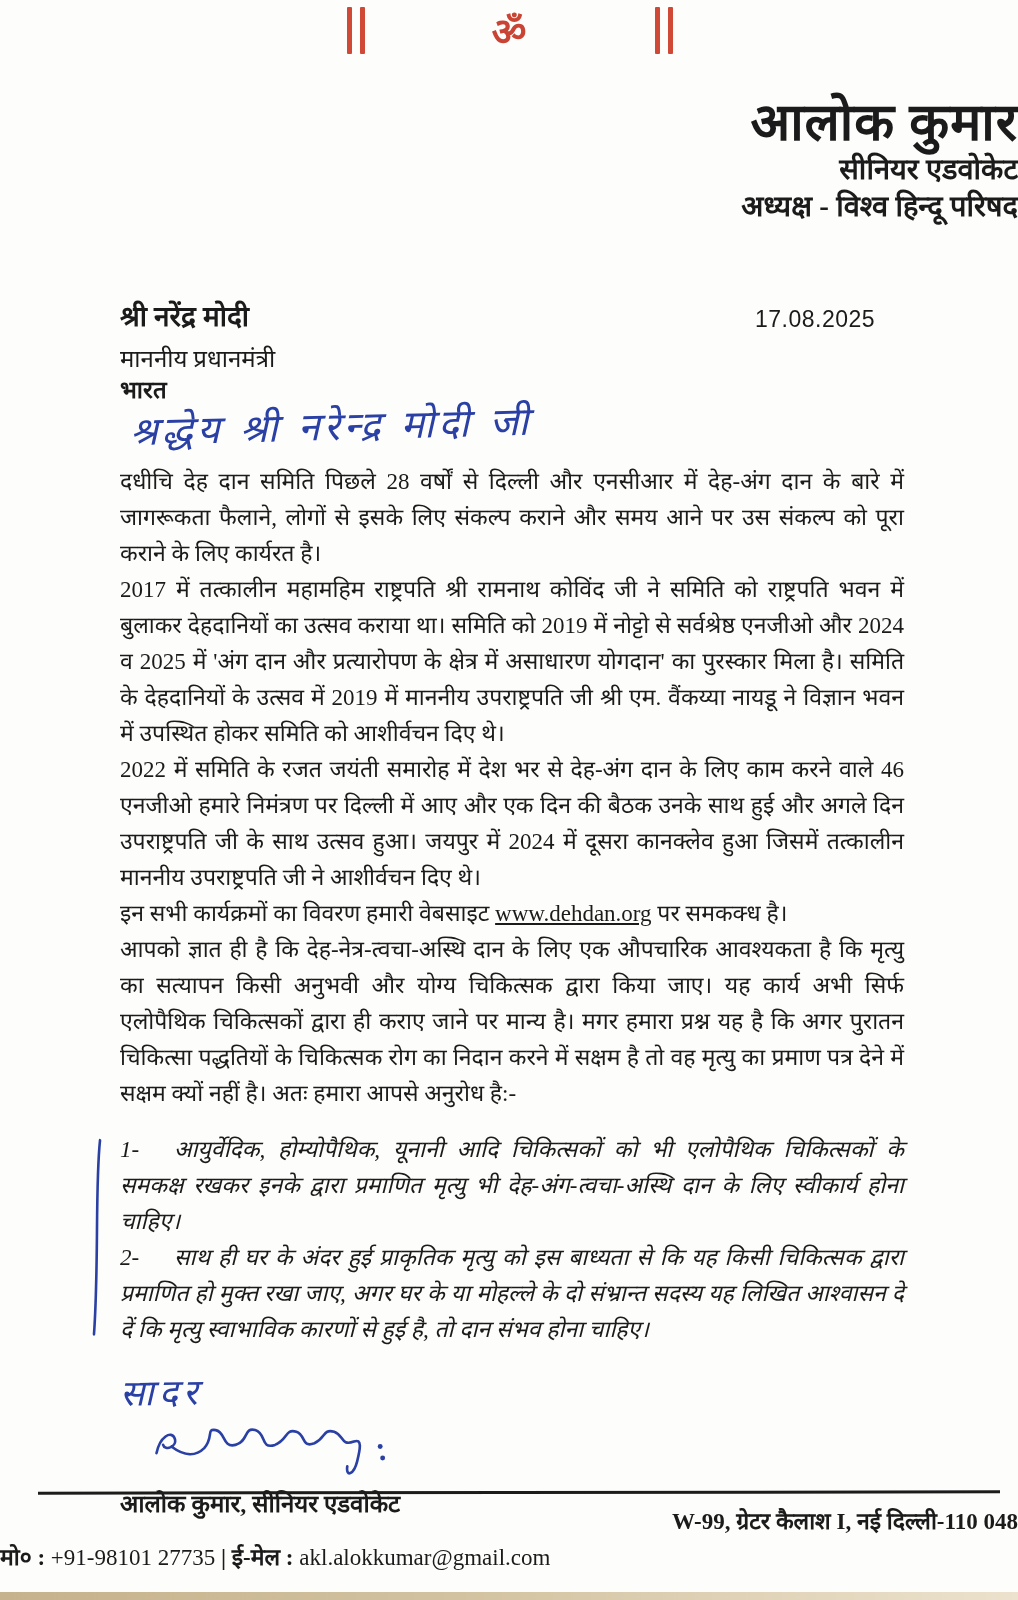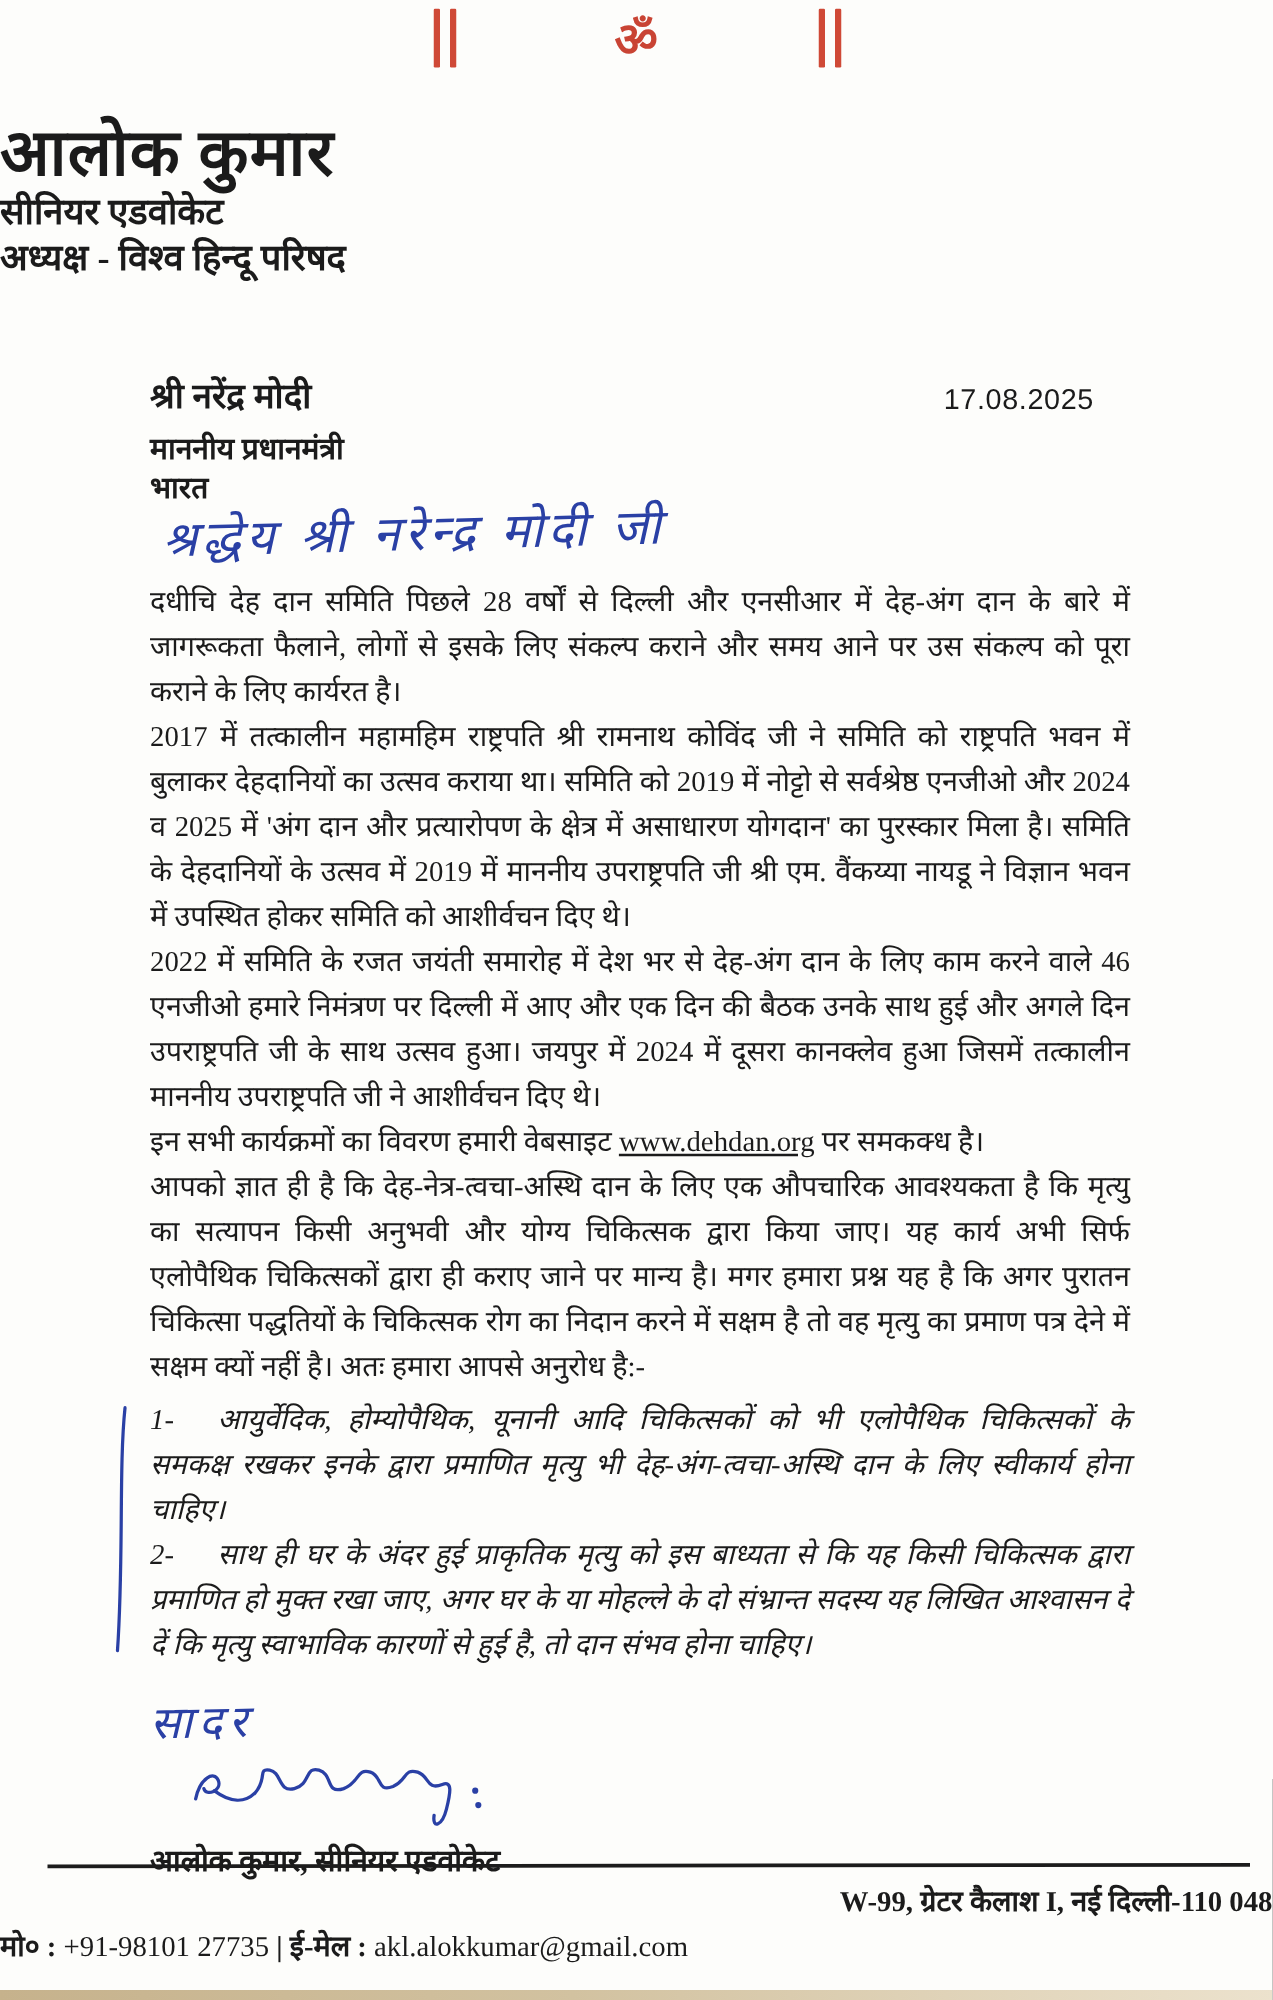--- a/index.html
+++ b/index.html
@@ -16,52 +16,52 @@
   .bars { position:absolute; top:7px; display:flex; gap:8px; }
   .bars span { display:block; width:5px; height:47px; background:#cf4936; border-radius:1px; }
   .bars.left  { left:347px; }
   .bars.right { left:655px; }
   .om {
     position:absolute; top:4px; left:0; right:0;
     text-align:center; font-size:38px; font-weight:700;
     color:#c94434;
   }
   
-  .lh { position:absolute; left:0; right:0; text-align:left; font-weight:700; }
+  .lh { position:absolute; left:16px; right:0; text-align:right; font-weight:700; }
   .lh-name  { top:84px;  font-size:52px; letter-spacing:1px; }
   .lh-title { top:148px; font-size:29px; }
   .lh-role1 { top:185px; font-size:29px; }
   .lh-role2 { top:222px; font-size:24px; }
   .lh-role3 { top:250px; font-size:24px; }
   
   .rcpt-name    { position:absolute; left:120px; top:296px; font-size:28px; font-weight:700; }
   .letter-date  { position:absolute; left:755px; top:306px; font-size:23px;
                   font-family:"Liberation Sans","DejaVu Sans",sans-serif; letter-spacing:.5px; }
-  .rcpt-title   { position:absolute; left:120px; top:341px; font-size:24px; font-weight:700; }
+  .rcpt-title   { position:absolute; left:120px; top:341px; font-size:24px; font-weight:400; }
   .rcpt-country { position:absolute; left:120px; top:372px; font-size:24px; font-weight:600; }
   
   .hand {
     color:#2a40a5;
     font-style:italic;
     font-family:"DejaVu Sans","Liberation Sans",sans-serif;
   }
   .salutation {
     position:absolute; left:130px; top:398px;
     font-size:39px; letter-spacing:4px;
     transform:rotate(-1.5deg);
   }
   
   .flow {
     position:absolute; left:120px; top:464px; width:784px;
     font-size:23px; line-height:36px;
     text-align:justify; font-weight:500;
   }
   .flow p { margin:0; }
   .weburl { text-decoration:underline; }
-  .requests { position:relative; margin-top:6px; font-style:italic; }
+  .requests { position:relative; margin-top:20px; font-style:italic; }
   .requests p { margin:0; }
   .req-num { display:inline-block; min-width:54px; }
   .margin-stroke {
     position:absolute; left:-28px; top:6px; height:92%; width:10px;
   }
   
   .regards {
     margin-top:26px; font-size:36px; letter-spacing:5px;
     transform:rotate(-1deg); font-style:italic; width:200px;
   }

